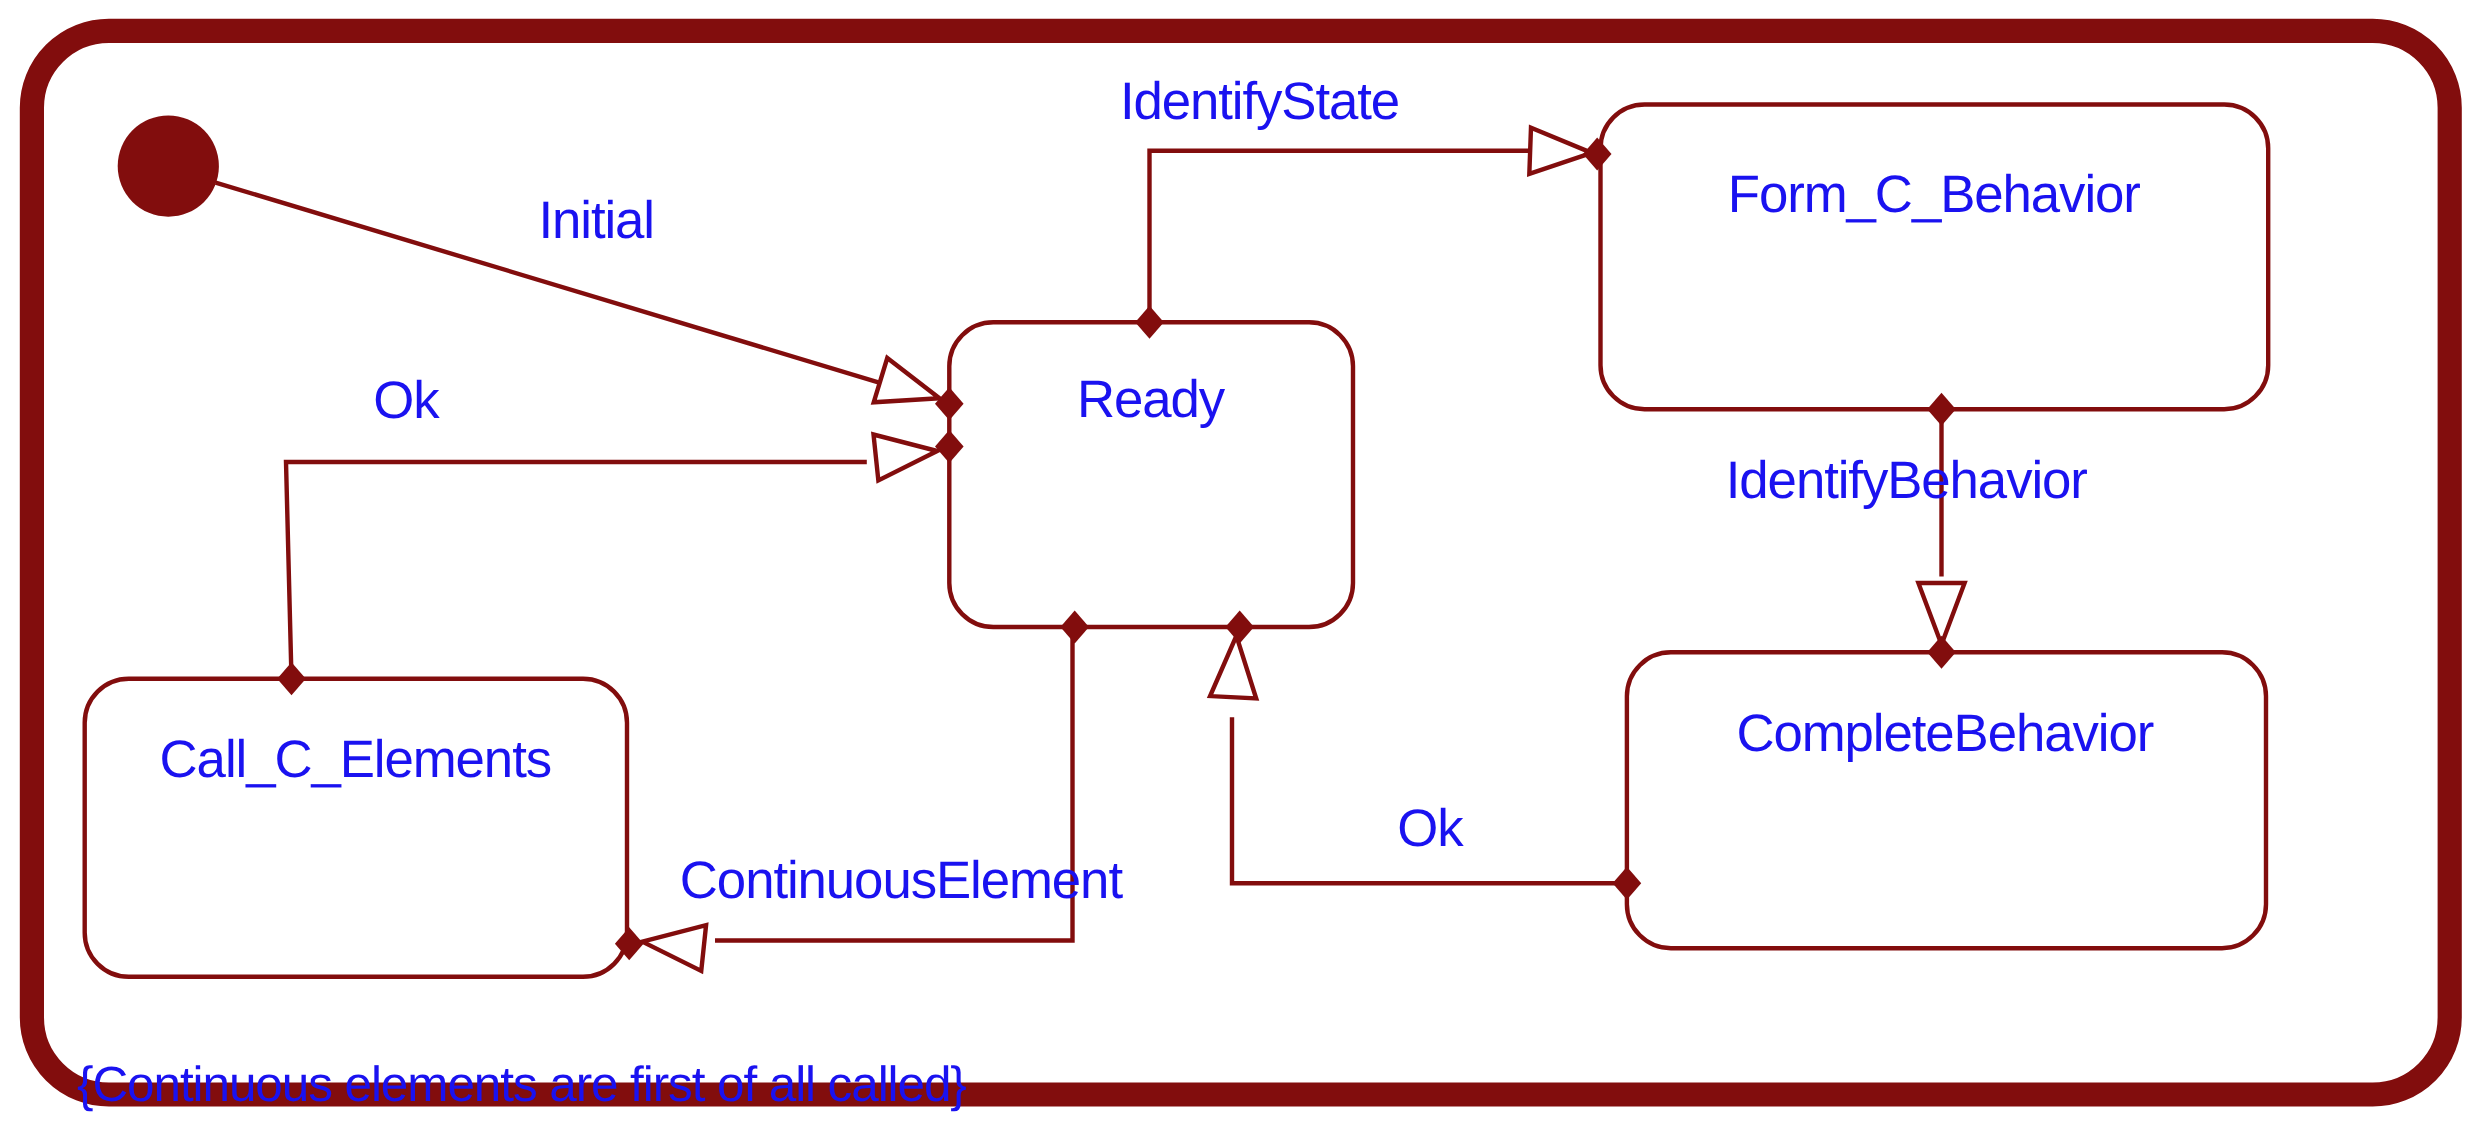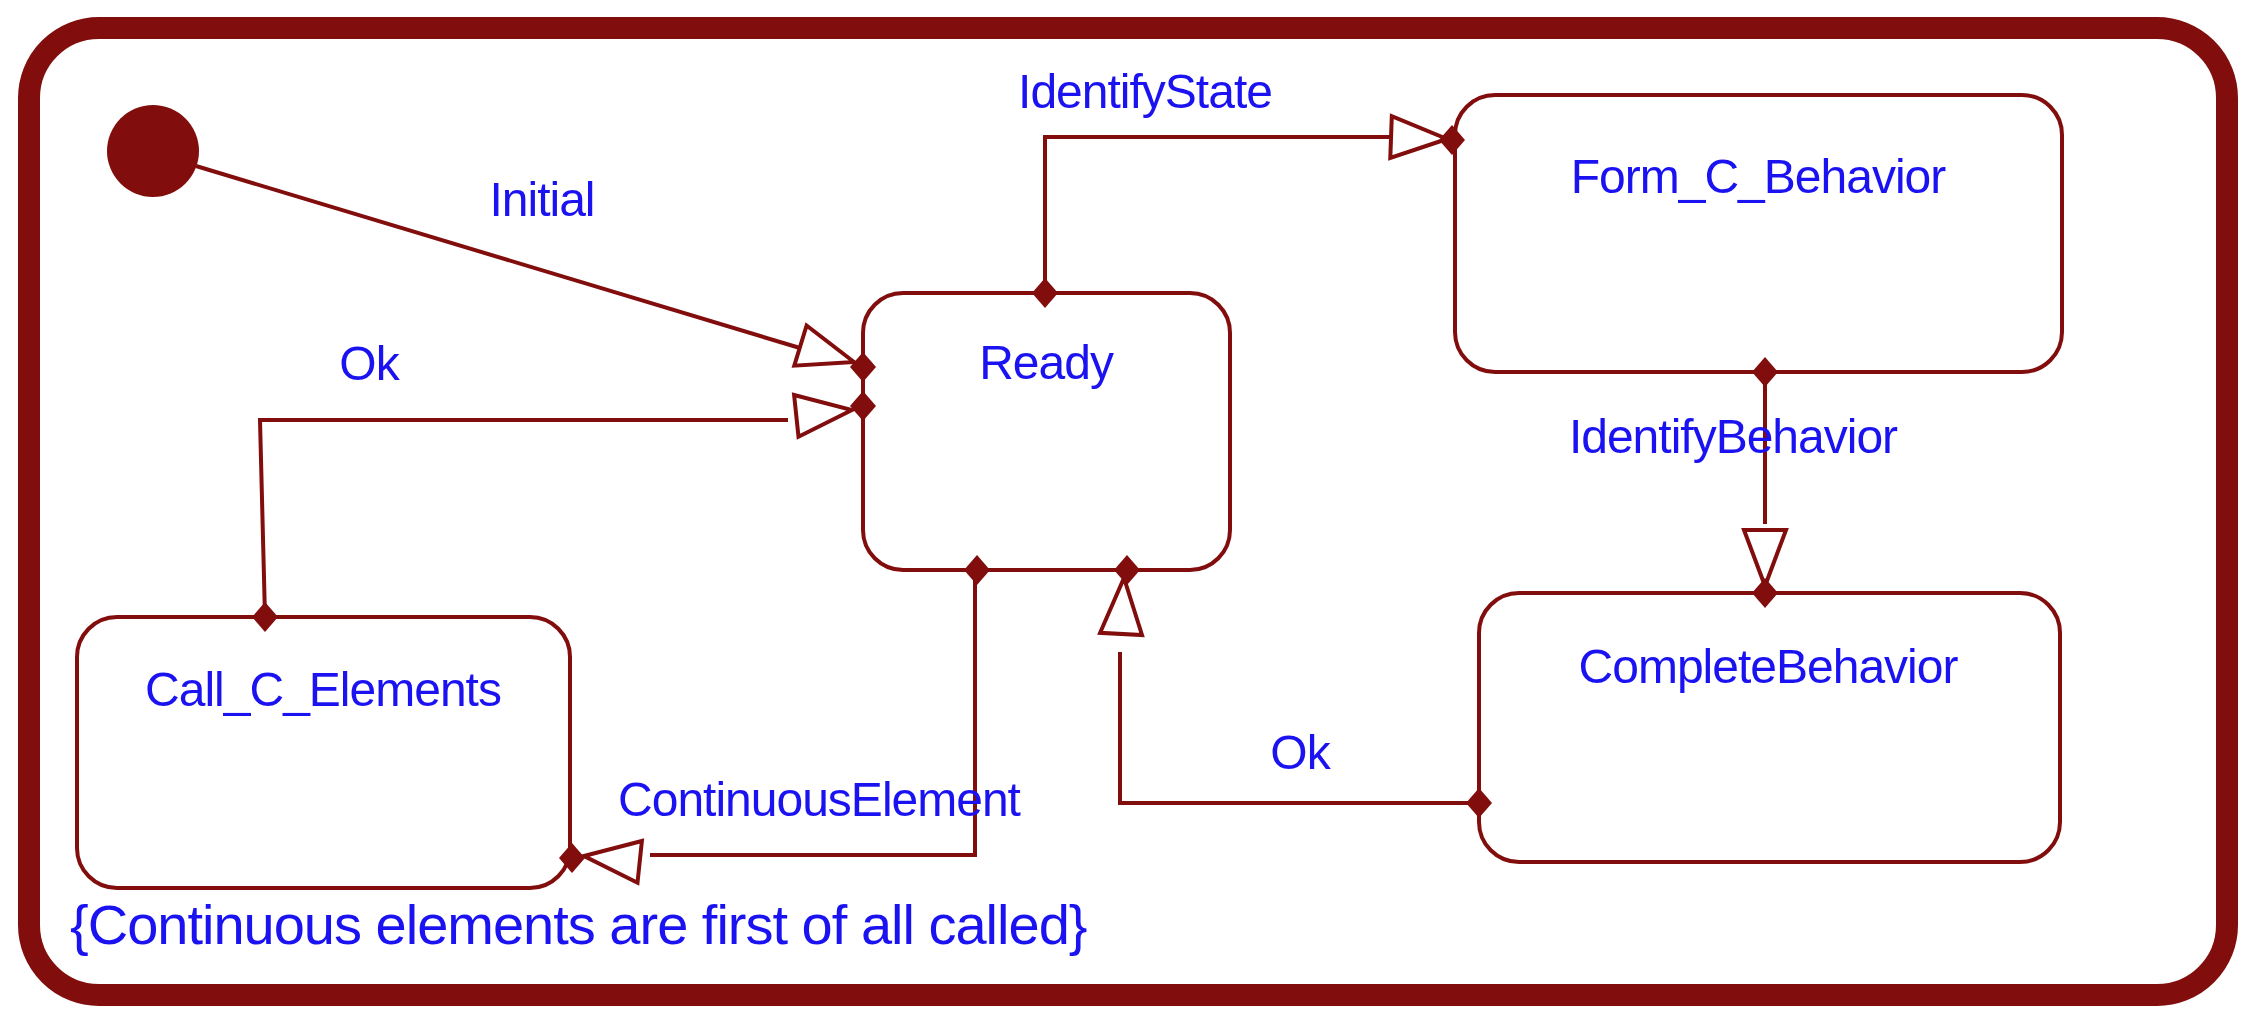--- a/index.html
+++ b/index.html
@@ -12,23 +12,23 @@
   }
   #diagram-svg{position:absolute;left:0;top:0;}
   .state-label,.trans-label{
     fill:var(--label,#1a12f0);
     font-family:"Liberation Sans",sans-serif;
     font-size:48px;
     letter-spacing:-1px;
   }
   #note{
     position:absolute;
-    left:70px;top:892px;
+    left:70px;top:960px;
     color:var(--label,#1a12f0);
-    font-size:56px;
+    font-size:45px;
     letter-spacing:-1px;
     white-space:nowrap;
   }
 </style>
 </head>
 <body>
 
 <div id="canvas" style="--bg: #ffffff; --label: #1a12f0; --ink: #820d0d;">
   <svg id="diagram-svg" width="2258" height="1020" viewBox="0 0 2258 1020">
       <rect x="29" y="28" width="2198" height="967" rx="70" ry="70" fill="none" stroke="#820d0d" stroke-width="22"></rect>

